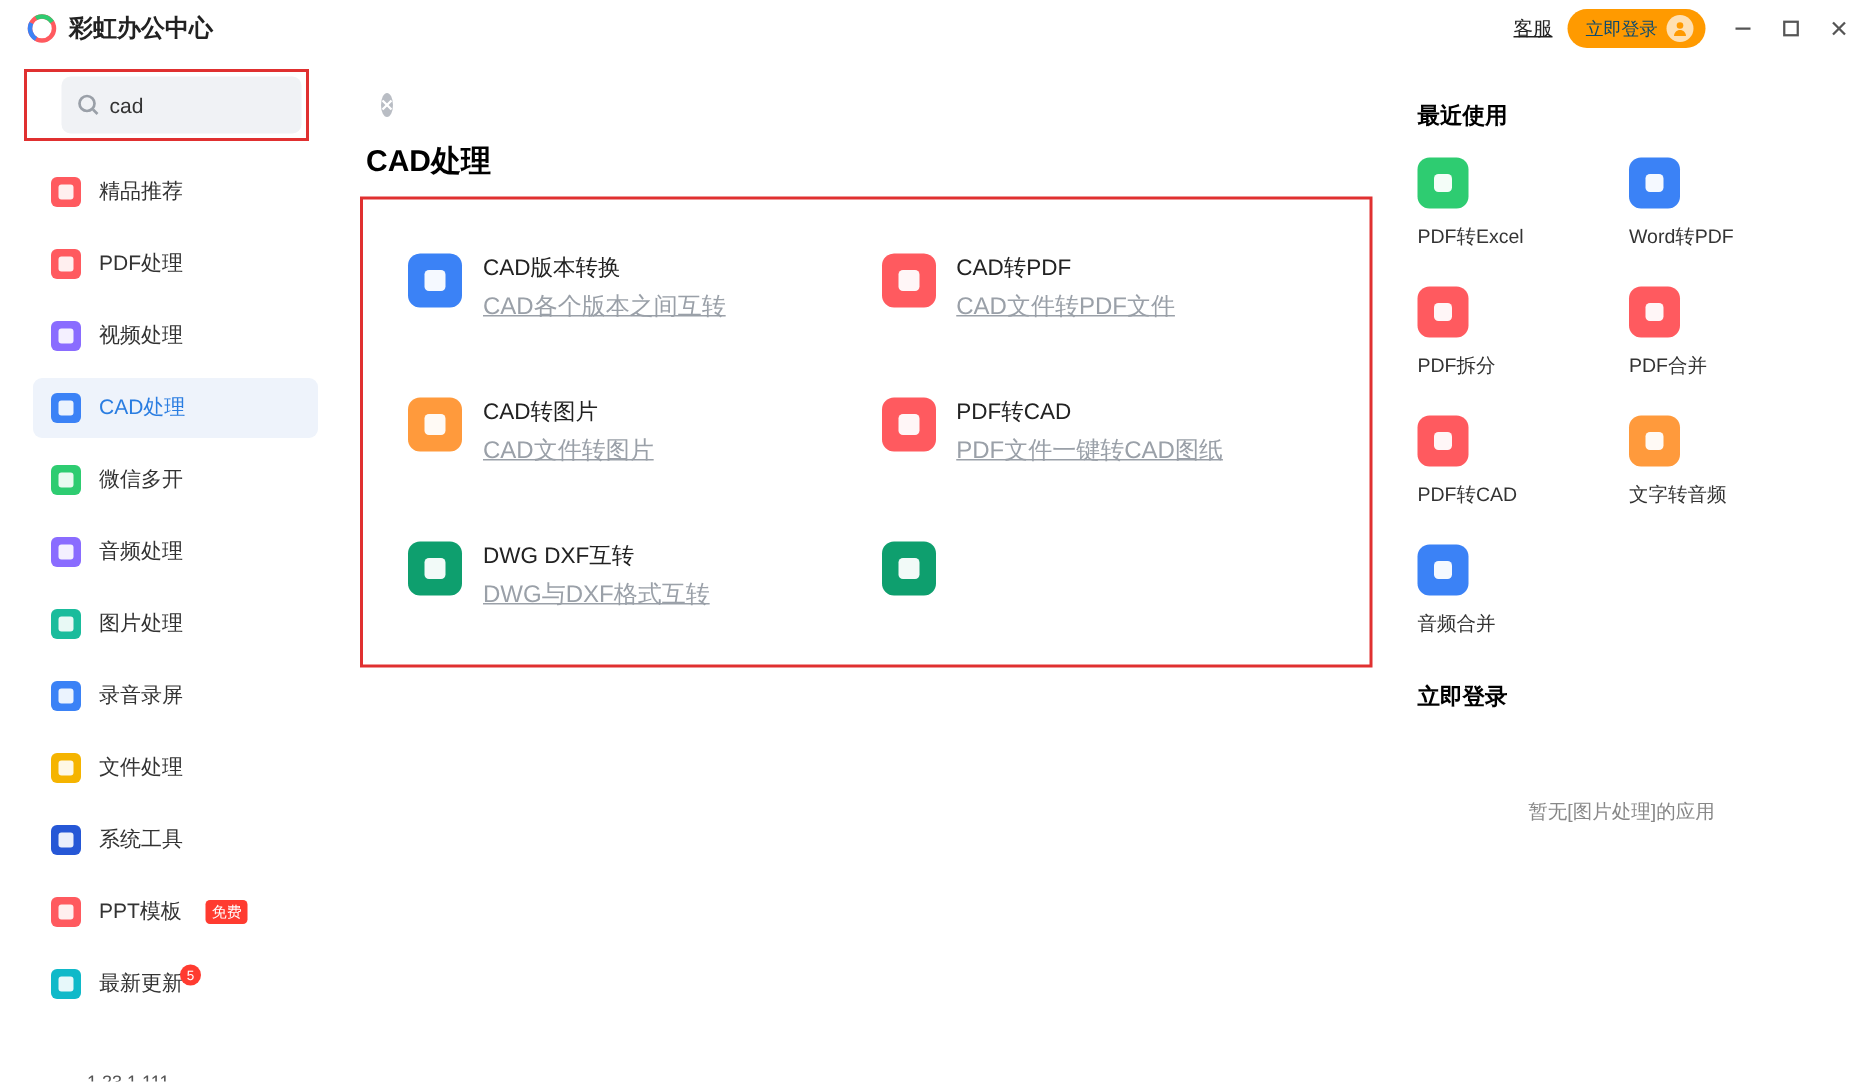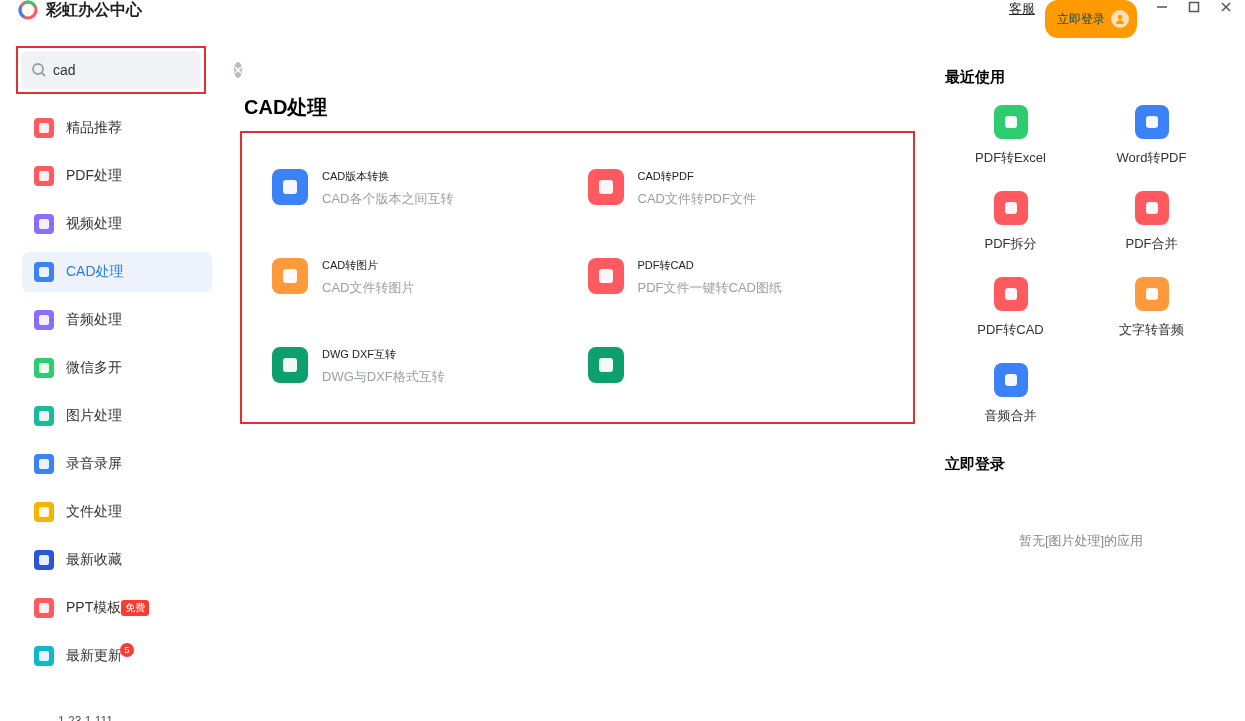--- a/index.html
+++ b/index.html
@@ -1,57 +1,57 @@
 <!DOCTYPE html>
 <html><head>
 <meta charset="utf-8">
 <style>
 * { margin: 0; padding: 0; box-sizing: border-box; font-family: "Microsoft YaHei", "PingFang SC", sans-serif; }
 body { background: #fff; width: 1245px; height: 721px; overflow: hidden; }
 
-.titlebar { height: 38px; display: flex; padding: 0 12px 0 18px; }
+.titlebar { height: 38px; display: flex; align-items: center; padding: 0 12px 0 18px; }
 .logo { width: 20px; height: 20px; margin-right: 8px; }
 .app-title { font-size: 16px; font-weight: 700; color: #222; flex: 0 0 auto; }
 .titlebar-spacer { flex: 1; }
 .kefu { font-size: 13px; color: #222; text-decoration: underline; margin-right: 10px; cursor: pointer; }
 .login-btn { background: #ff9a00; color: #0c4a6e; font-size: 12px; border: none; border-radius: 13px; padding: 4px 8px 4px 12px; display: flex; align-items: center; cursor: pointer; margin-right: 10px; }
 .login-btn .avatar { width: 18px; height: 18px; border-radius: 50%; background: #ffe0b2; margin-left: 6px; display: flex; align-items: center; justify-content: center; }
 .win-btns { display: flex; gap: 18px; margin-left: 8px; }
 .win-btn { width: 14px; height: 14px; display: flex; align-items: center; justify-content: center; cursor: pointer; color: #555; }
 
 .body-row { display: flex; height: calc(721px - 38px); }
 
 .sidebar { width: 222px; padding: 8px 10px 0 22px; display: flex; flex-direction: column; }
 .search-wrap { border: 2px solid #e03030; padding: 3px; margin-bottom: 14px; position: relative; left: -6px; }
-.search { background: #f0f2f5; border-radius: 6px; height: 38px; display: flex; align-items: center; padding: 0 10px; }
+.search { background: #f0f2f5; border-radius: 6px; height: 38px; display: flex; align-items: center; padding: 0 10px; margin-left: 20px; }
 .search input { flex: 1; border: none; background: transparent; outline: none; font-size: 14px; color: #333; margin-left: 6px; }
 .search .clear { width: 16px; height: 16px; border-radius: 50%; background: #b9bdc4; display: flex; align-items: center; justify-content: center; cursor: pointer; }
 
 .nav { list-style: none; }
 .nav li { height: 40px; display: flex; align-items: center; padding-left: 12px; border-radius: 6px; cursor: pointer; margin-bottom: 8px; font-size: 14px; color: #333; }
 .nav li.active { background: #eef3fb; color: #2a7de1; }
 .nav .nicon { width: 20px; height: 20px; border-radius: 4px; margin-right: 12px; display: flex; align-items: center; justify-content: center; flex-shrink: 0; }
-.nav .badge-free { background: #ff3b30; color: #fff; font-size: 10px; border-radius: 3px; padding: 1px 4px; margin-left: 0; }
+.nav .badge-free { background: #ff3b30; color: #fff; font-size: 10px; border-radius: 3px; padding: 1px 4px; margin-left: 16px; }
 .nav .badge-dot { width: 14px; height: 14px; border-radius: 50%; background: #ff3b30; color: #fff; font-size: 9px; display: flex; align-items: center; justify-content: center; position: relative; top: -6px; left: -2px; }
 .version { font-size: 12px; color: #555; margin: 30px 0 0 36px; }
 
 .main { flex: 1; padding: 28px 20px 0 18px; }
 .main-title { font-size: 20px; font-weight: 700; margin: 28px 0 10px 4px; }
 .tools-frame { border: 2px solid #e03030; padding: 26px 10px; }
 .tools-grid { display: grid; grid-template-columns: 1fr 1fr; row-gap: 50px; column-gap: 20px; padding: 10px 20px; }
 .tool { display: flex; align-items: flex-start; cursor: pointer; }
 .tool .ticon { width: 36px; height: 36px; border-radius: 8px; margin-right: 14px; display: flex; align-items: center; justify-content: center; flex-shrink: 0; }
-.tool .ttitle { font-size: 11px; color: #222; margin-bottom: 6px; }
-.tool .tdesc { font-size: 13px; color: #9aa0a8; }
+.tool .ttitle { font-size: 15px; color: #222; margin-bottom: 6px; }
+.tool .tdesc { font-size: 16px; color: #9aa0a8; text-decoration: underline; }
 
 .rightcol { width: 310px; padding: 30px 28px 12px 10px; display: flex; flex-direction: column; gap: 30px; }
 .panel { background: #fff; }
 .panel h3 { font-size: 15px; font-weight: 700; margin-bottom: 18px; }
 .recent-grid { display: grid; grid-template-columns: 1fr 1fr; row-gap: 24px; column-gap: 10px; }
-.recent-item { display: flex; flex-direction: column; align-items: center; cursor: pointer; }
+.recent-item { display: flex; flex-direction: column; cursor: pointer; }
 .recent-item .ricon { width: 34px; height: 34px; border-radius: 8px; margin-bottom: 10px; display: flex; align-items: center; justify-content: center; }
 .recent-item .rlabel { font-size: 13px; color: #333; }
 .fav-empty { color: #888; font-size: 13px; text-align: center; padding: 40px 0; }
 
 
 .bg-red { background: #ff5a5f; } .bg-orange { background: #ff9a3c; } .bg-purple { background: #8a6cff; }
 .bg-blue { background: #3b82f6; } .bg-cyan { background: #10b9c9; } .bg-green { background: #2ecc71; }
 .bg-teal { background: #1abc9c; } .bg-yellow { background: #f5b400; } .bg-dkblue { background: #2657d6; }
 .bg-green2 { background: #0e9f6e; }
 
@@ -147,36 +147,36 @@
         </li>
         <li class="active">
           <span class="nicon bg-blue">
             <svg width="12" height="12" viewBox="0 0 12 12">
               <rect x="1" y="1" width="10" height="10" rx="2" fill="rgba(255,255,255,0.9)"></rect>
             </svg>
           </span>
           <span>CAD处理</span>
         </li>
         <li>
+          <span class="nicon bg-green">
+            <svg width="12" height="12" viewBox="0 0 12 12">
+              <rect x="1" y="1" width="10" height="10" rx="2" fill="rgba(255,255,255,0.9)"></rect>
+            </svg>
+          </span>
+          <span>微信多开</span>
+        </li>
+        <li>
           <span class="nicon bg-purple">
             <svg width="12" height="12" viewBox="0 0 12 12">
               <rect x="1" y="1" width="10" height="10" rx="2" fill="rgba(255,255,255,0.9)"></rect>
             </svg>
           </span>
           <span>音频处理</span>
         </li>
         <li>
-          <span class="nicon bg-green">
-            <svg width="12" height="12" viewBox="0 0 12 12">
-              <rect x="1" y="1" width="10" height="10" rx="2" fill="rgba(255,255,255,0.9)"></rect>
-            </svg>
-          </span>
-          <span>微信多开</span>
-        </li>
-        <li>
           <span class="nicon bg-teal">
             <svg width="12" height="12" viewBox="0 0 12 12">
               <rect x="1" y="1" width="10" height="10" rx="2" fill="rgba(255,255,255,0.9)"></rect>
             </svg>
           </span>
           <span>图片处理</span>
         </li>
         <li>
           <span class="nicon bg-blue">
             <svg width="12" height="12" viewBox="0 0 12 12">
@@ -192,21 +192,21 @@
             </svg>
           </span>
           <span>文件处理</span>
         </li>
         <li>
           <span class="nicon bg-dkblue">
             <svg width="12" height="12" viewBox="0 0 12 12">
               <rect x="1" y="1" width="10" height="10" rx="2" fill="rgba(255,255,255,0.9)"></rect>
             </svg>
           </span>
-          <span>最新收藏</span>
+          <span>系统工具</span>
         </li>
         <li>
           <span class="nicon bg-red">
             <svg width="12" height="12" viewBox="0 0 12 12">
               <rect x="1" y="1" width="10" height="10" rx="2" fill="rgba(255,255,255,0.9)"></rect>
             </svg>
           </span>
           <span>PPT模板</span>
           <span class="badge-free">免费</span>
         </li>

